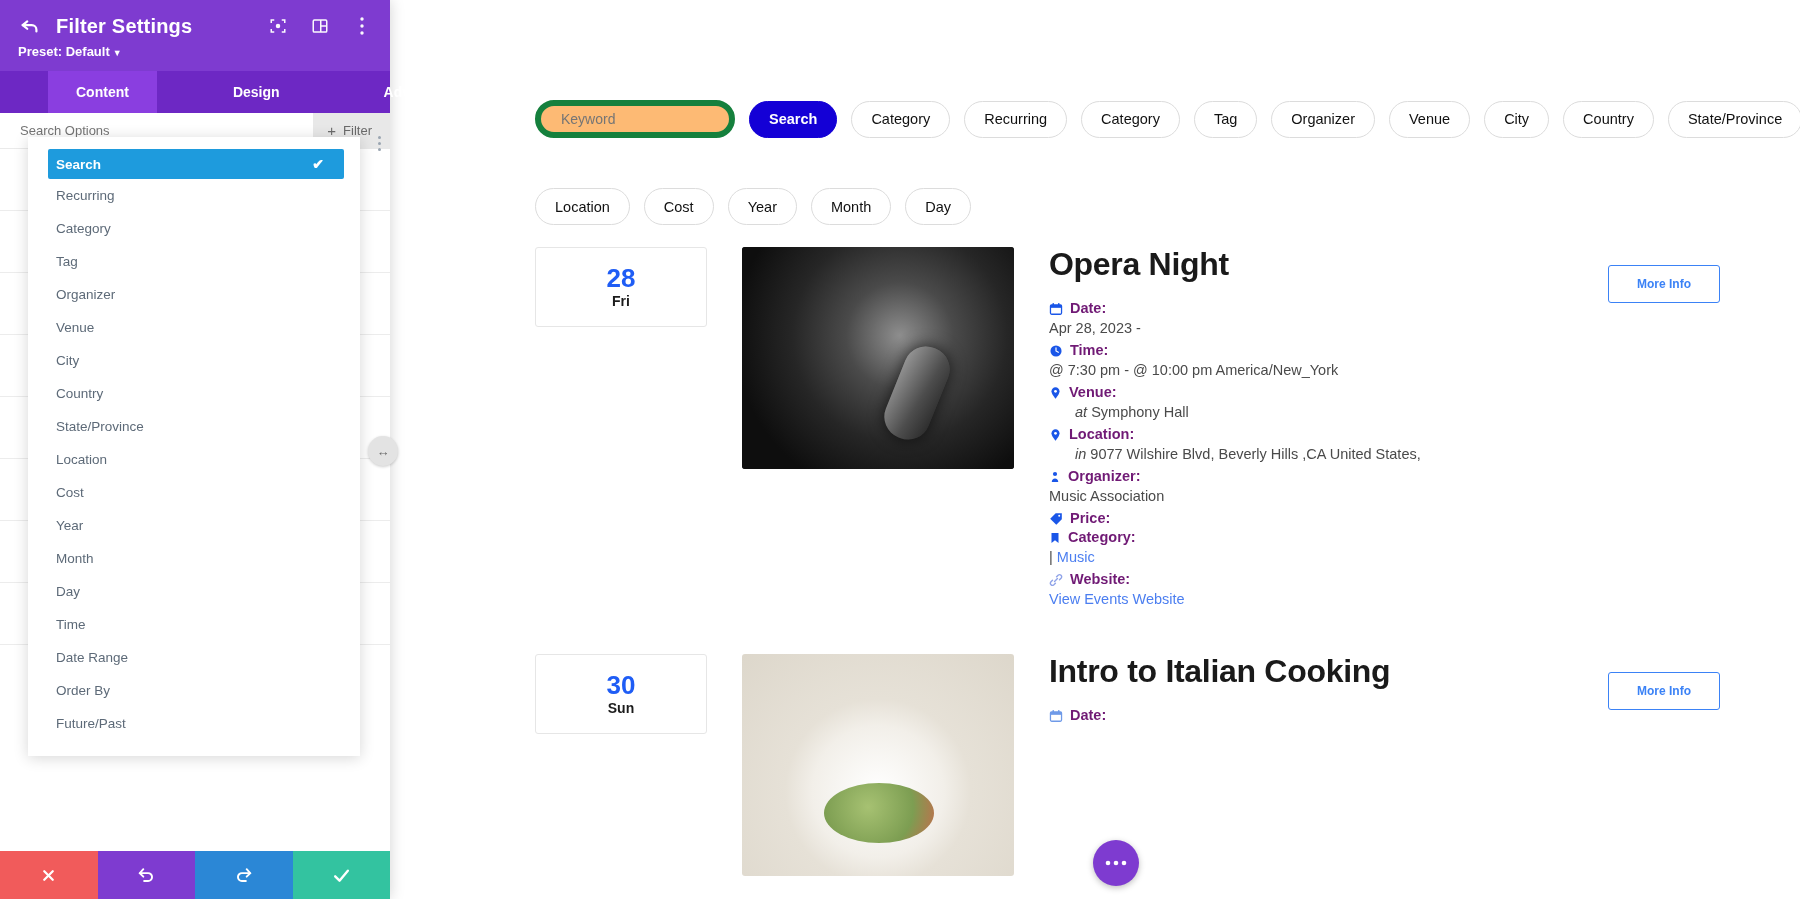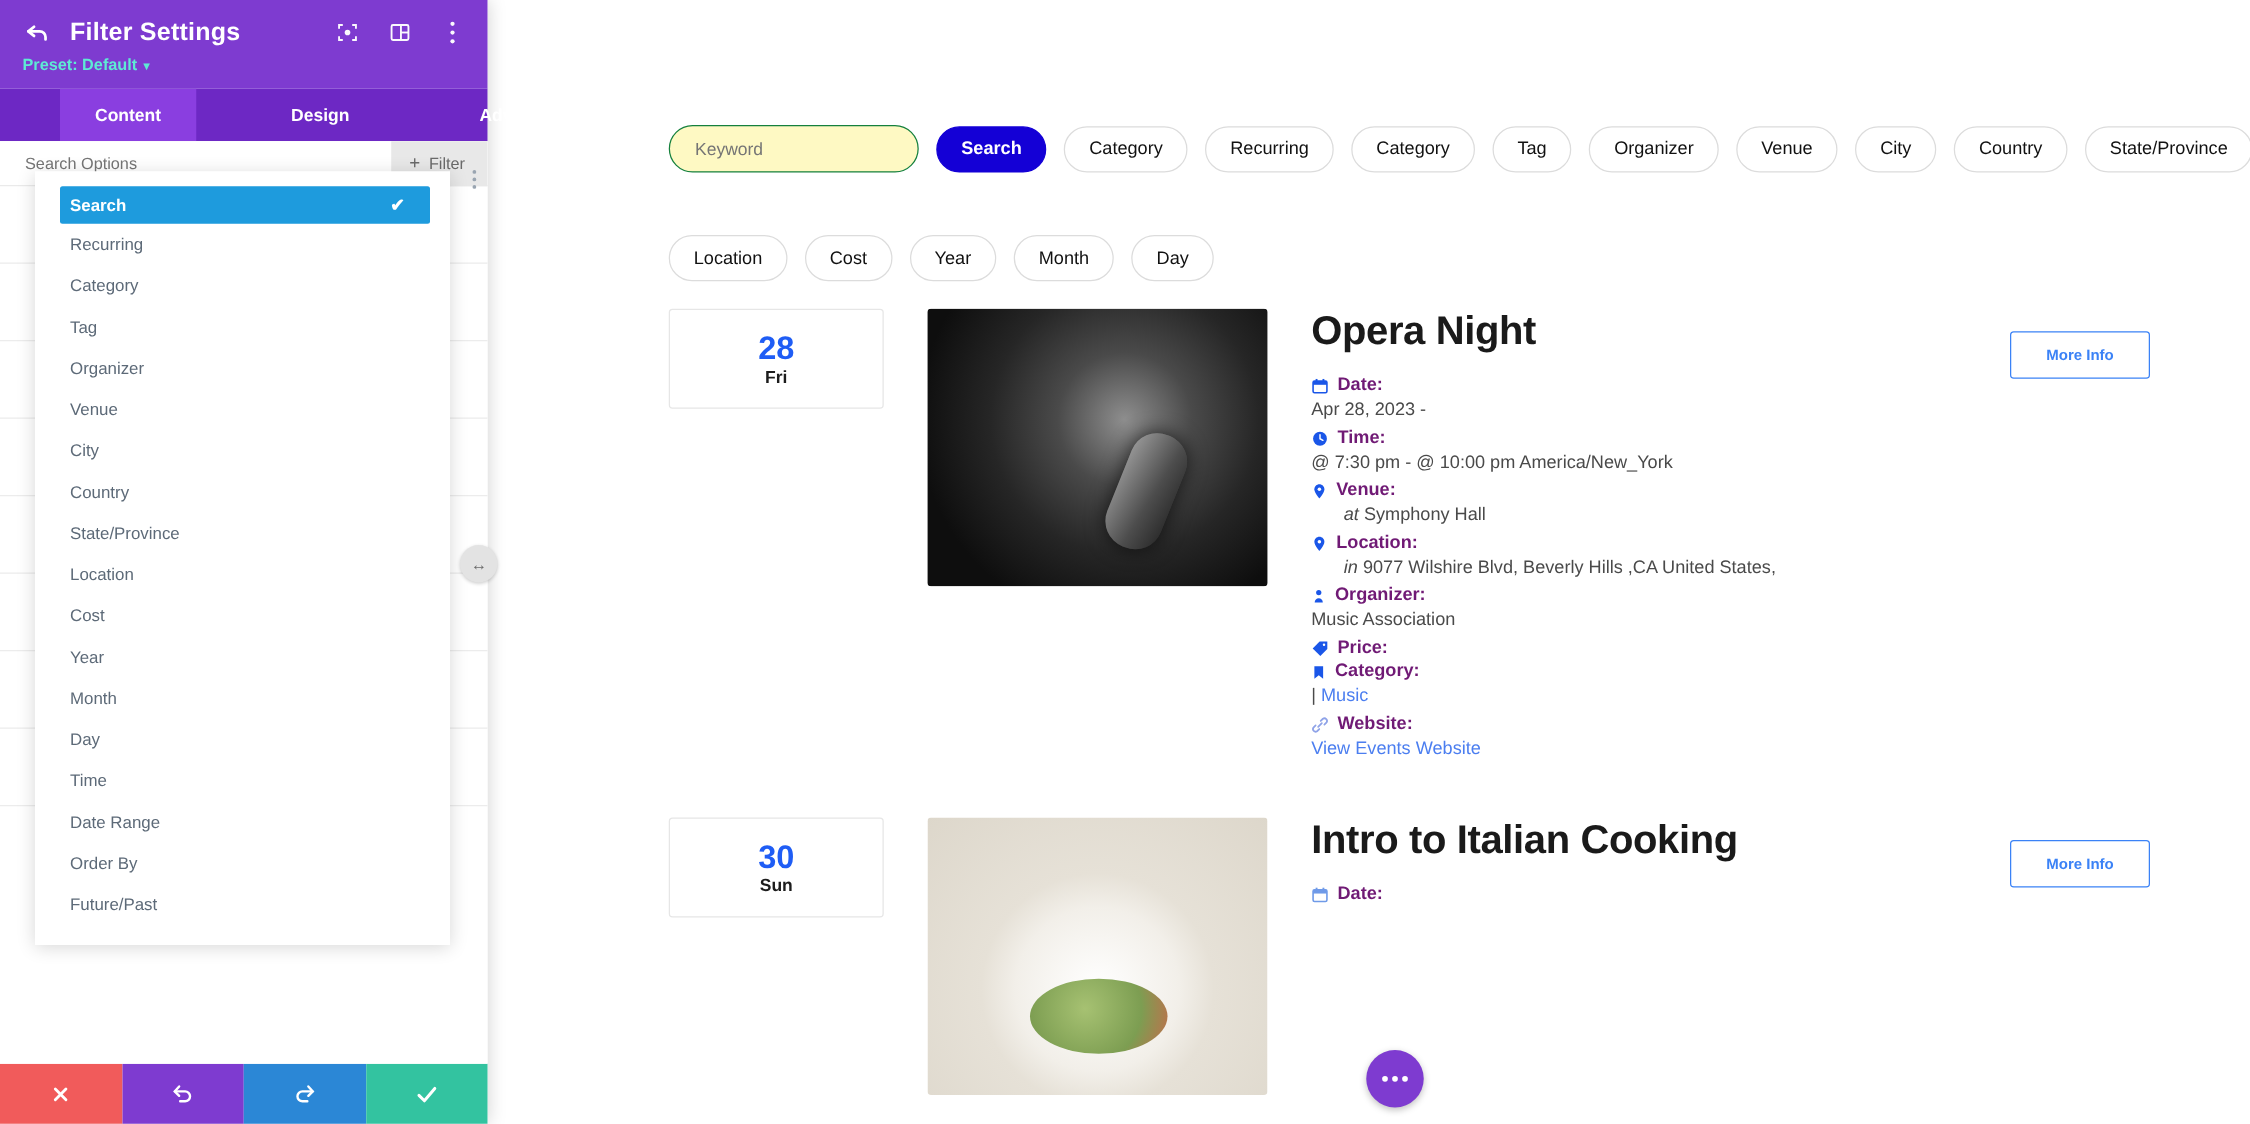--- a/index.html
+++ b/index.html
@@ -33,21 +33,21 @@
   }
   .panel-title {
     font-size: 20px; font-weight: bold; letter-spacing: .2px;
     flex: 1 1 auto;
   }
   .ph-icons { display: flex; align-items: center; gap: 22px; }
   .ph-icons .ic { width: 20px; height: 20px; cursor: pointer; opacity: .97;
                   display:flex;align-items:center;justify-content:center;}
   .preset-line {
     margin-top: 6px; margin-left: 0px;
-    font-size: 13px; font-weight: bold; color: #5eead4;
+    font-size: 13px; font-weight: bold; color: #ffffff;
     cursor: pointer;
   }
   .preset-line .caret { font-size: 9px; margin-left: 3px; }
 
   .panel-tabs {
     display: flex; background: #6d28c4; height: 42px;
   }
   .panel-tab {
     flex: 0 0 auto; padding: 0 28px;
     display: flex; align-items: center; justify-content: center;
@@ -140,23 +140,23 @@
   #main {
     position: absolute; left: 390px; top: 0;
     width: 1410px; height: 899px;
     background: #fff; overflow: hidden;
   }
   .filters-wrap { padding: 100px 0 0 145px; }
   .pill-row { display: flex; align-items: center; gap: 14px; flex-wrap: nowrap; }
   .pill-row.second { margin-top: 50px; }
   .keyword-input {
     width: 200px; height: 38px;
-    border: 1px solid #15803d; border-radius: 20px;
+    border: 6px solid #15803d; border-radius: 20px;
     padding: 0 20px; font-size: 14px; color: #333;
-    outline: none; background: #fef9c3;
+    outline: none; background: #fdba74;
     font-family: "Liberation Sans", sans-serif;
   }
   .pill {
     height: 37px; padding: 0 19px;
     border: 1px solid #dcdcdc; border-radius: 20px;
     background: #fff; color: #111;
     font-size: 14.5px; font-weight: 500;
     display: flex; align-items: center; justify-content: center;
     cursor: pointer; white-space: nowrap;
     font-family: "Liberation Sans", sans-serif;

